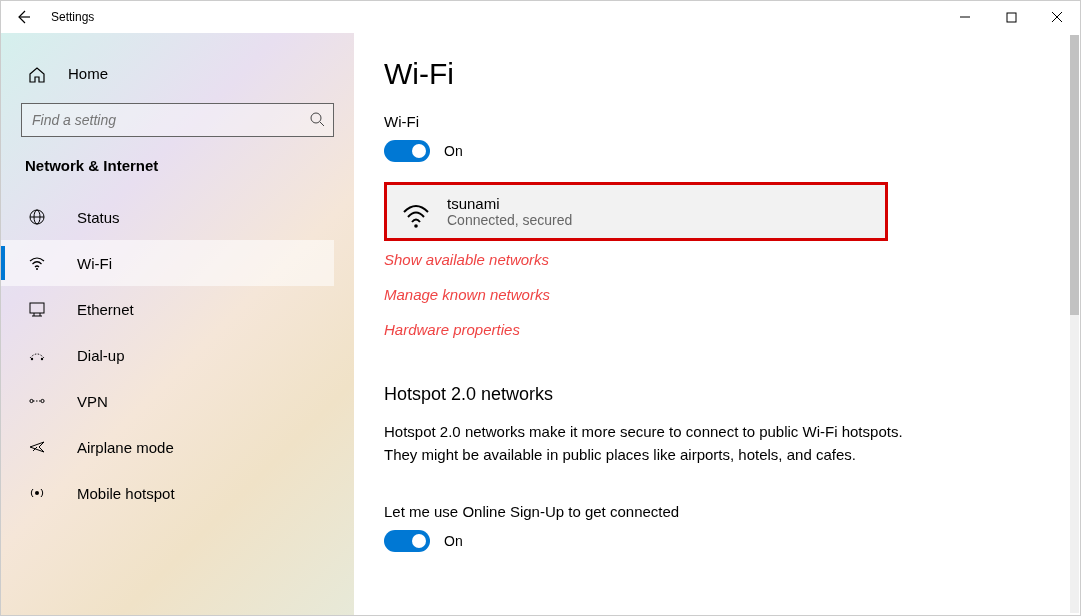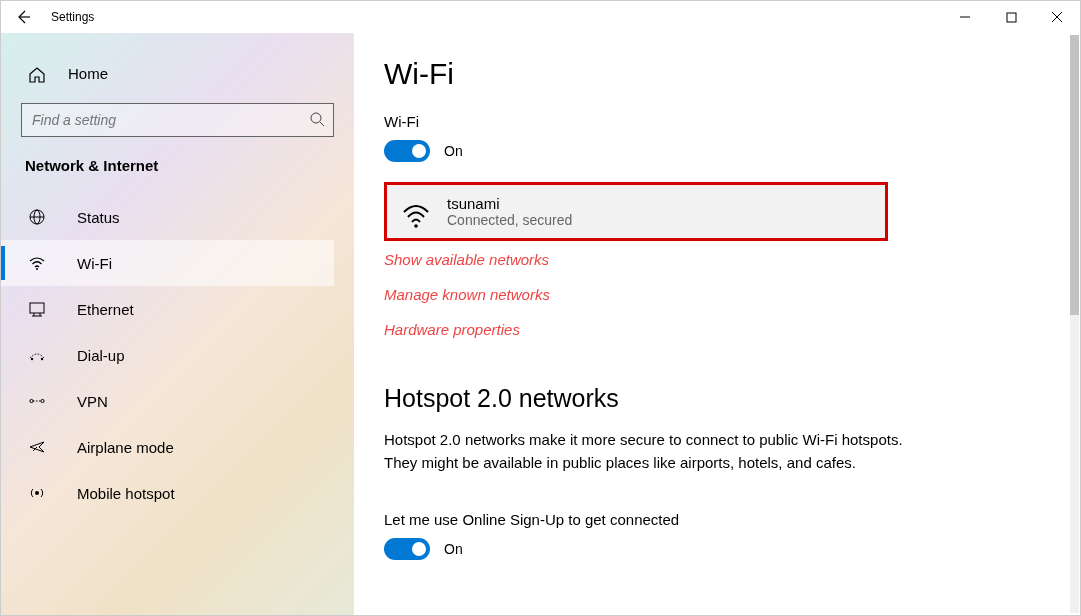--- a/index.html
+++ b/index.html
@@ -197,21 +197,21 @@
   }
   .net-name { font-size: 15px; }
   .net-status { font-size: 14px; color: #666; }
   .link {
     color: #ef4444;
     font-size: 15px;
     margin-bottom: 18px;
     display: inline-block;
     font-style: italic;
   }
-  h2.section { font-weight: 400; font-size: 25px; margin-top: 28px; margin-bottom: 16px; }
+  h2.section { font-weight: 400; font-size: 18px; margin-top: 28px; margin-bottom: 16px; }
   .body-text { font-size: 15px; line-height: 1.5; max-width: 520px; margin-bottom: 37px; }
 </style>
 </head>
 <body>
 
 <div class="window">
 
   <div class="titlebar">
     <div class="titlebar-left">
       <div class="back-btn">

